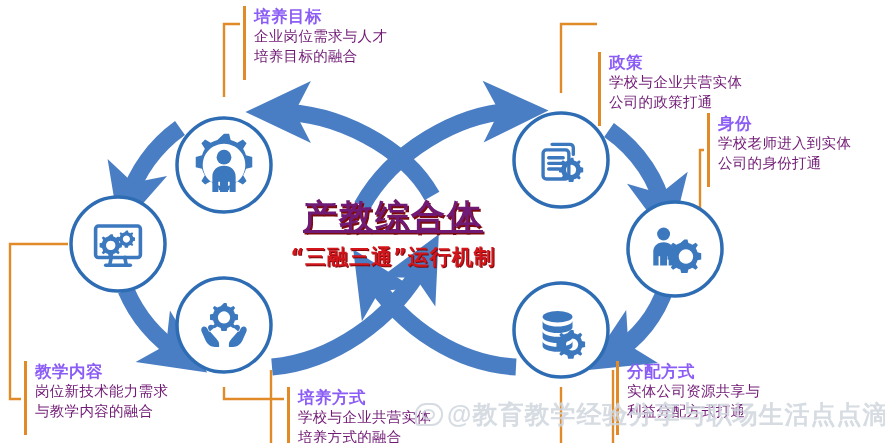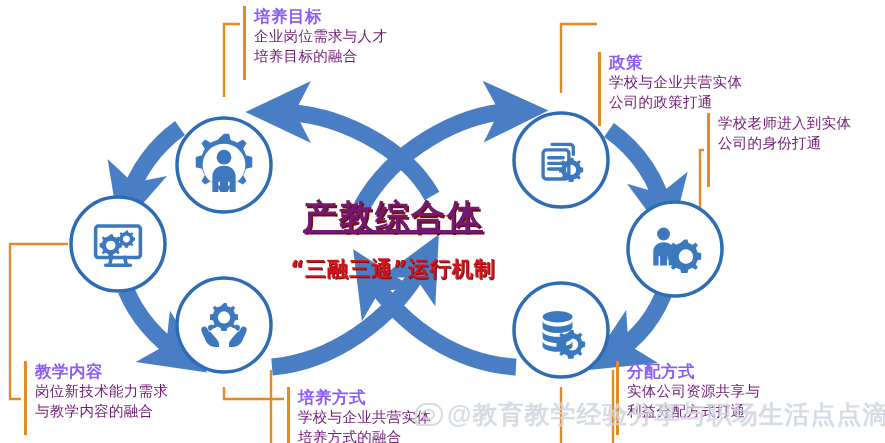--- a/index.html
+++ b/index.html
@@ -45,21 +45,21 @@
   #center-title .main{
     font-size:34px;font-weight:bold;color:#701a75;
     letter-spacing:2px;line-height:54px;
     font-family:"DejaVu Sans",sans-serif;
     text-shadow:1.5px 1.5px 0 #7d0b0e;
     white-space:nowrap;
     text-decoration:underline;
   }
   #center-title .sub{
     font-size:21px;font-weight:bold;color:#D2161B;
-    letter-spacing:1px;line-height:26px;margin-top:13px;
+    letter-spacing:1px;line-height:26px;margin-top:1px;
     font-family:"DejaVu Sans",sans-serif;
     text-shadow:1px 1px 0 #7d0b0e;
     white-space:nowrap;
   }
 
   
   #watermark{
     position:absolute;left:415px;top:398px;
     font-size:25px;color:#cfd6de;font-weight:bold;
     letter-spacing:1px;white-space:nowrap;
@@ -279,20 +279,21 @@
     <div class="txt">
       <div class="title">政策</div>
       <div class="body">学校与企业共营实体</div>
       <div class="body">公司的政策打通</div>
     </div>
   </div>
 
   <div class="callout" id="callout-shenfen">
     <div class="bar"></div>
     <div class="txt">
+      <div class="title">身份</div>
       <div class="body">学校老师进入到实体</div>
       <div class="body">公司的身份打通</div>
     </div>
   </div>
 
   <div class="callout" id="callout-jiaoxueneirong">
     <div class="bar"></div>
     <div class="txt">
       <div class="title">教学内容</div>
       <div class="body">岗位新技术能力需求</div>

